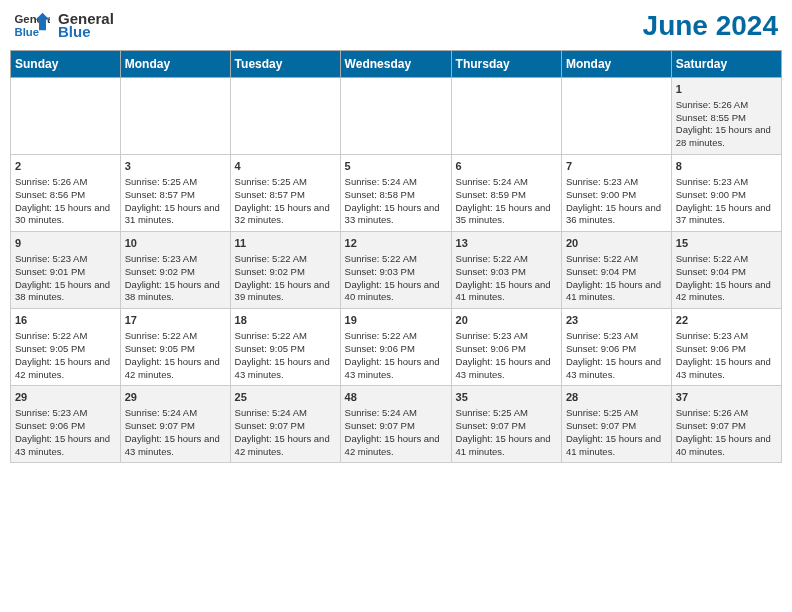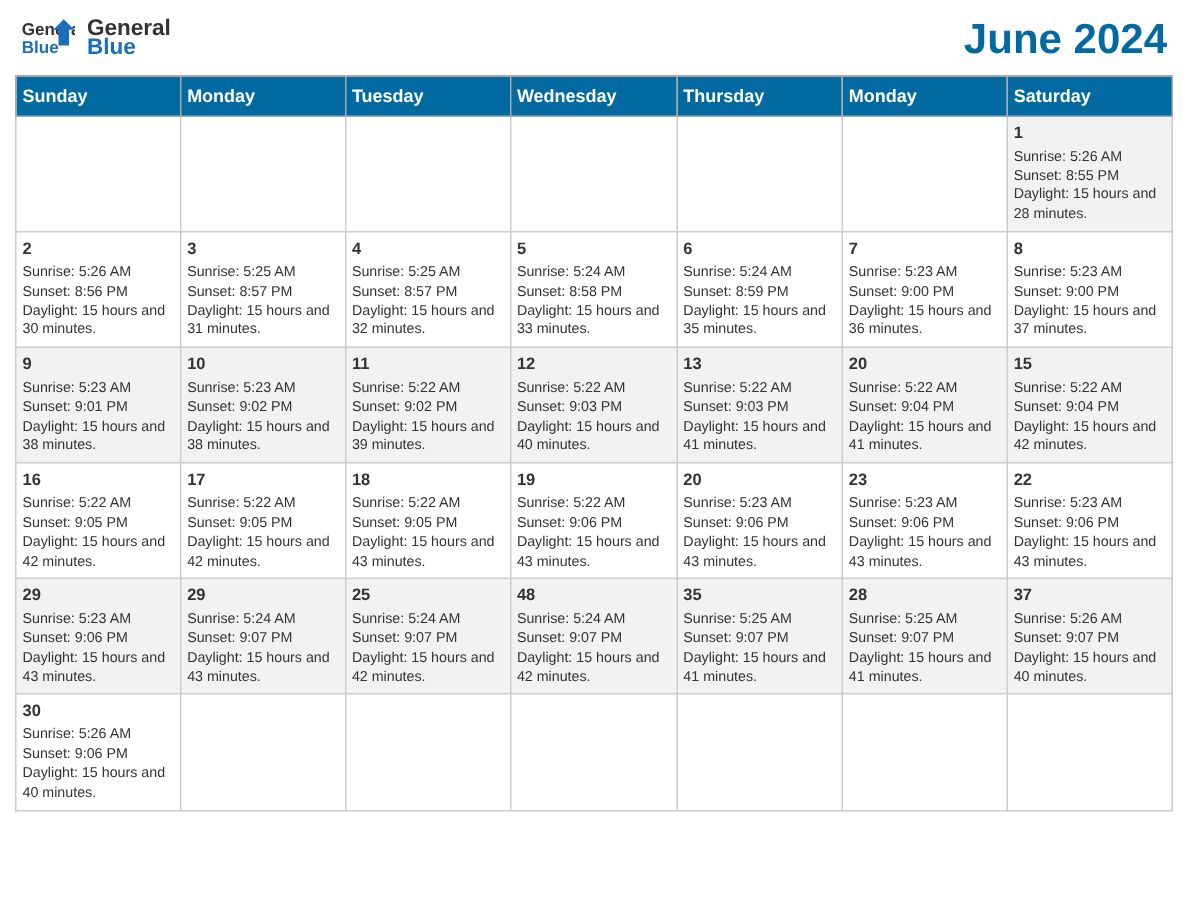--- a/index.html
+++ b/index.html
@@ -299,28 +299,14 @@
 Sunset: 9:07 PM
 Daylight: 15 hours and 41 minutes.</div>
         </td>
         <td>
           <span class="day-number">37</span>
           <div style="white-space: pre-line;">Sunrise: 5:26 AM
 Sunset: 9:07 PM
 Daylight: 15 hours and 40 minutes.</div>
         </td>
       </tr>
-      <tr class="last-row">
-        <td>
-          <span class="day-number">30</span>
-          <div style="white-space: pre-line;">Sunrise: 5:26 AM
-Sunset: 9:06 PM
-Daylight: 15 hours and 40 minutes.</div>
-        </td>
-        <td class="empty-cell"></td>
-        <td class="empty-cell"></td>
-        <td class="empty-cell"></td>
-        <td class="empty-cell"></td>
-        <td class="empty-cell"></td>
-        <td class="empty-cell"></td>
-      </tr>
     </tbody>
 </table>
 
 </body></html>

